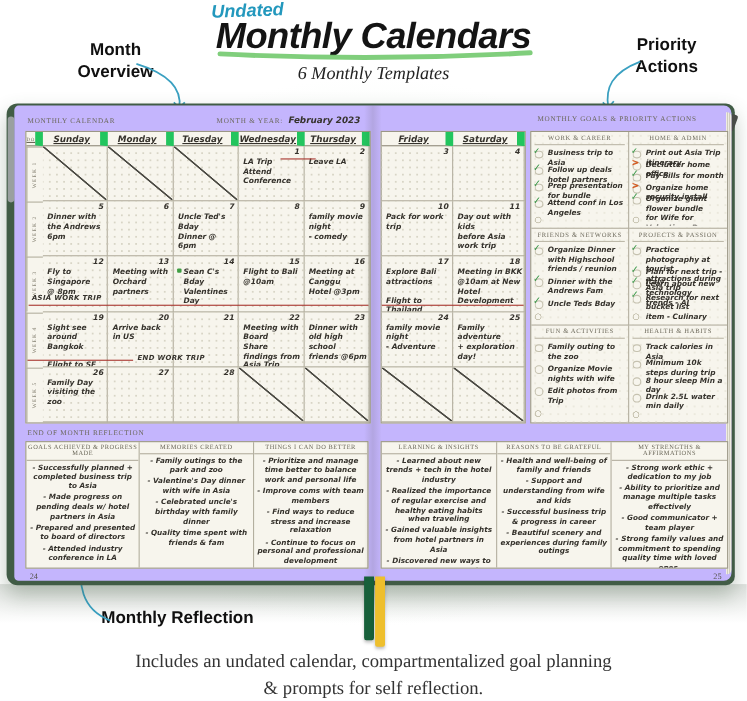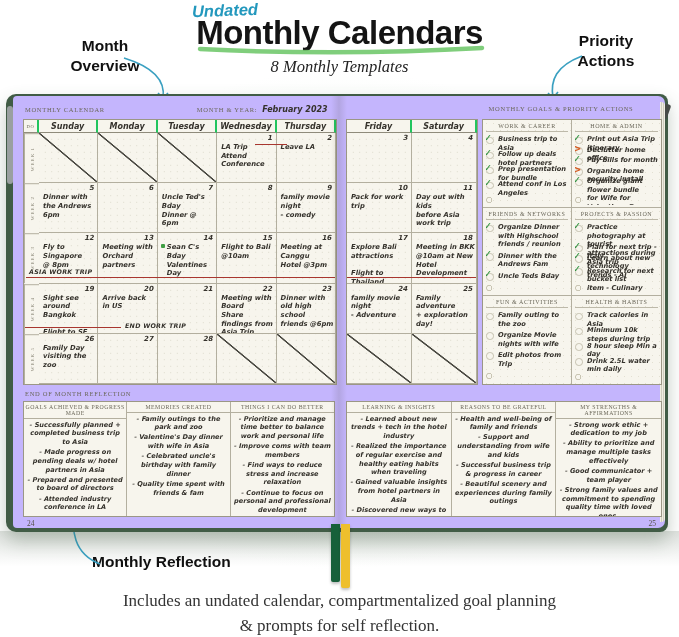--- a/index.html
+++ b/index.html
@@ -10,21 +10,21 @@
   
   .glow{left:25px;top:70px;width:630px;height:500px;border-radius:50%;
         background:radial-gradient(closest-side,#e4f2e4,rgba(255,255,255,0));}
   .floor{left:0;top:531px;width:679px;height:42px;
          background:linear-gradient(to bottom,rgba(112,126,112,.22),rgba(255,255,255,0) 85%);}
 
   
   .undated{left:192px;top:1px;font-size:16.5px;font-weight:700;font-style:italic;
            color:#2398bd;transform:rotate(-2deg);}
   .main-title{left:0;right:0;top:14px;text-align:center;font-size:33px;font-weight:800;
-              letter-spacing:-.5px;color:#141414;}
+              letter-spacing:-.5px;color:#141414;font-style:italic;}
   .subtitle{left:0;right:0;top:57px;text-align:center;font-family:"Liberation Serif",serif;
             font-style:italic;font-size:16.5px;color:#232323;}
   .ann{font-weight:700;font-size:15.5px;line-height:1.28;color:#101010;white-space:pre-line;text-align:center;}
   .ann-mo{left:46px;top:36px;width:118px;}
   .ann-pa{left:562px;top:31px;width:88px;}
   .ann-mr{left:92px;top:552px;width:170px;text-align:left;}
   .caption{left:0;right:0;top:589px;text-align:center;font-family:"Liberation Serif",serif;
            font-size:17px;line-height:1.45;color:#343434;white-space:pre-line;}
   svg{display:block;}
 
@@ -53,22 +53,22 @@
   .lp-head .myv{margin-left:5px;font-size:8px;font-weight:700;}
   .rp-head{position:absolute;left:118px;right:2px;top:5px;text-align:center;}
 
   
   .cal{position:absolute;left:2px;top:19px;width:312px;height:264px;display:grid;
        grid-template-columns:15px repeat(5,1fr);grid-template-rows:13px repeat(5,1fr);
        border:1px solid #9b9786;background:#f7f5ed;}
   .cal-r{position:absolute;left:6px;top:19px;width:130px;height:264px;display:grid;
        grid-template-columns:repeat(2,1fr);grid-template-rows:13px repeat(5,1fr);
        border:1px solid #9b9786;background:#f7f5ed;}
-  .hc{border-right:2px solid #22c55e;border-bottom:1px solid #8f8b7b;display:flex;
-      align-items:center;justify-content:center;}
+  .hc{border-right:7px solid #22c55e;border-bottom:1px solid #8f8b7b;display:flex;
+      align-items:center;justify-content:center;text-decoration:underline;}
   .hc.day{font-size:8px;font-weight:700;}
   .hc.corner{font-size:4.5px;}
   .wl{border-right:1px solid #b3af9f;border-bottom:1px solid #b3af9f;display:flex;
       align-items:center;justify-content:center;font-size:5px;letter-spacing:1px;color:#8a8677;
       writing-mode:vertical-rl;transform:rotate(180deg);font-family:"Liberation Serif",serif;}
   .cell{position:relative;border-right:1px solid #b3af9f;border-bottom:1px solid #b3af9f;
         background-image:radial-gradient(#d8d5c6 .6px,transparent .9px);background-size:6.5px 6.5px;
         background-position:3px 3px;overflow:hidden;}
   .cell .date{position:absolute;top:1px;right:3px;font-size:7px;font-weight:700;}
   .cell .ctext{position:absolute;left:4px;top:10px;right:1px;font-size:6.8px;line-height:1.28;
@@ -125,21 +125,21 @@
 
 <div id="stage">
   <div class="abs glow"></div>
   <div class="abs floor"></div>
 
   <div class="abs undated">Undated</div>
   <div class="abs main-title">Monthly Calendars</div>
   <svg class="abs" style="left:196px;top:45px;" width="290" height="12">
     <path d="M4,4 Q145,11 286,3" stroke="#72c96e" stroke-width="4.5" stroke-linecap="round" fill="none" opacity="0.9"></path>
   </svg>
-  <div class="abs subtitle">8 Monthly Templates</div>
+  <div class="abs subtitle">6 Monthly Templates</div>
 
   <div class="abs ann ann-mo">Month
 Overview</div>
   <svg class="abs" style="left:118px;top:52px;" width="60" height="54">
     <path d="M6,6 C32,14 48,26 45,46" stroke="#3aa0c1" stroke-width="1.6" fill="none"></path>
     <path d="M45,46 L40,41 M45,46 L50,41" stroke="#3aa0c1" stroke-width="1.6" fill="none"></path>
   </svg>
   <div class="abs ann ann-pa">Priority
 Actions</div>
   <svg class="abs" style="left:538px;top:50px;" width="52" height="56">

